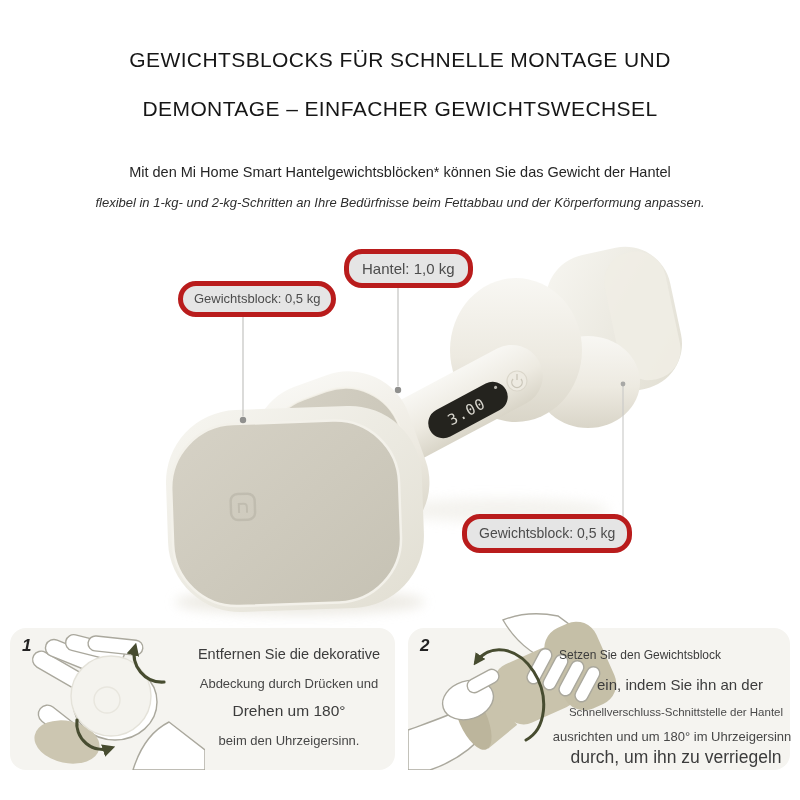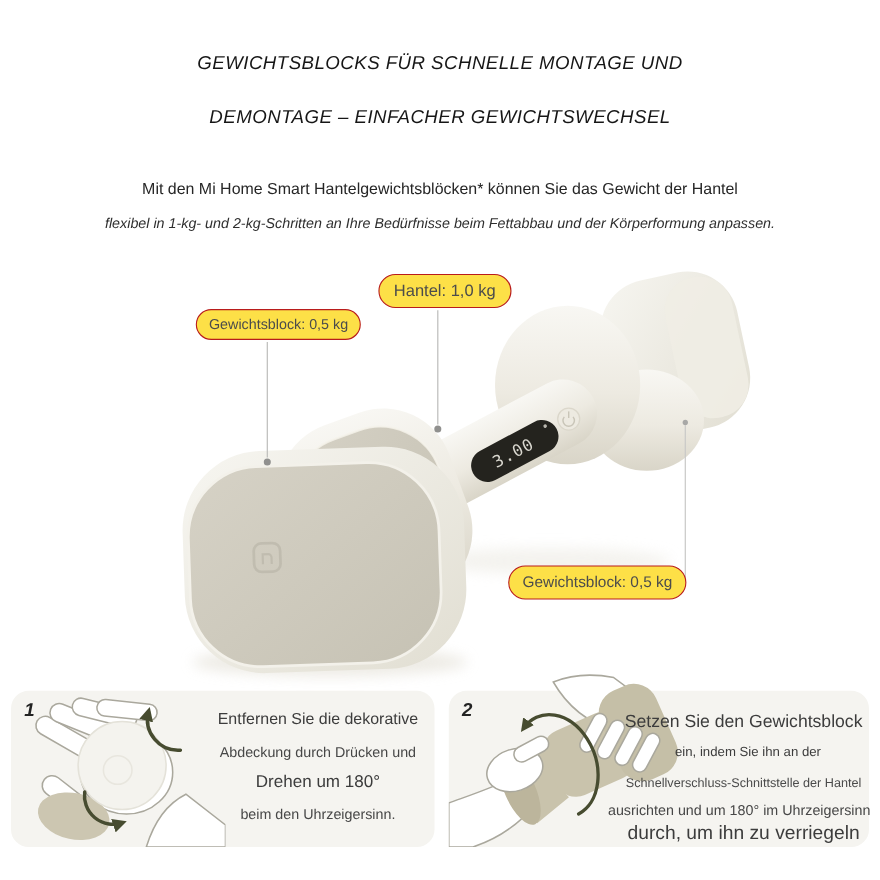--- a/index.html
+++ b/index.html
@@ -1,23 +1,23 @@
 <!DOCTYPE html>
 <html><head>
 <meta charset="utf-8">
 <style>
   html,body{margin:0;padding:0;background:#fff;}
   .stage{position:relative;width:800px;height:800px;background:#ffffff;overflow:hidden;
          font-family:"Liberation Sans",sans-serif;}
   .abs{position:absolute;}
   .center-line{left:0;width:800px;text-align:center;white-space:nowrap;}
-  .title{font-size:17px;font-weight:500;color:#161616;letter-spacing:.4px;font-style:italic;}
+  .title{font-size:21px;font-weight:500;color:#161616;letter-spacing:.4px;}
   .intro1{font-size:14.5px;color:#262626;}
   .intro2{font-size:13px;color:#2e2e2e;font-style:italic;}
-  .pill{position:absolute;background:#fde047;border:1px solid #b91c1c;border-radius:18px;
+  .pill{position:absolute;background:#e5e5e5;border:5px solid #b91c1c;border-radius:18px;
         color:#4c4c4c;white-space:nowrap;z-index:5;}
   .pill-handle{left:344px;top:249px;font-size:15px;line-height:29px;padding:0 13px;}
   .pill-left{left:178px;top:281px;font-size:13px;line-height:26px;padding:0 11px;}
   .pill-right{left:462px;top:514px;font-size:14px;line-height:29px;padding:0 12px;}
   .product-svg{left:0;top:0;width:800px;height:800px;z-index:2;}
   .card{position:absolute;top:628px;height:142px;background:#f5f4f0;border-radius:16px;z-index:1;}
   .card1{left:10px;width:385px;}
   .card2{left:408px;width:382px;}
   .step-num{position:absolute;font-style:italic;font-weight:700;font-size:17px;color:#232323;z-index:4;}
   .step-line{position:absolute;transform:translateX(-50%);white-space:nowrap;z-index:4;color:#3c3c3c;}
@@ -180,19 +180,19 @@
       <rect x="58" y="62" width="34" height="14" rx="7" transform="rotate(-28 75 69)"></rect>
     </g>
     <path d="M118 128 A36 48 -20 1 0 68 50" stroke="#474c30" stroke-width="3" fill="none" stroke-linecap="round" marker-end="url(#ah2)"></path>
   </svg>
 
   <div class="step-line" style="left:289px;top:676px;font-size:13px;color:#474747">Abdeckung durch Drücken und</div>
   <div class="step-line" style="left:289px;top:646px;font-size:14.5px">Entfernen Sie die dekorative</div>
   <div class="step-line" style="left:289px;top:702px;font-size:15.5px">Drehen um 180°</div>
   <div class="step-line" style="left:289px;top:733px;font-size:13px;color:#474747">beim den Uhrzeigersinn.</div>
 
-  <div class="step-line" style="left:676px;top:648px;font-size:16px">Setzen Sie den Gewichtsblock</div>
-  <div class="step-line" style="left:680px;top:676px;font-size:12px">ein, indem Sie ihn an der</div>
+  <div class="step-line" style="left:640px;top:648px;font-size:12px">Setzen Sie den Gewichtsblock</div>
+  <div class="step-line" style="left:680px;top:676px;font-size:15px">ein, indem Sie ihn an der</div>
   <div class="step-line" style="left:676px;top:706px;font-size:11.5px;color:#4a4a4a">Schnellverschluss-Schnittstelle der Hantel</div>
   <div class="step-line" style="left:672px;top:729px;font-size:13px;color:#474747">ausrichten und um 180° im Uhrzeigersinn</div>
   <div class="step-line" style="left:676px;top:747px;font-size:17.5px">durch, um ihn zu verriegeln</div>
 
 </div>
 
 </body></html>

